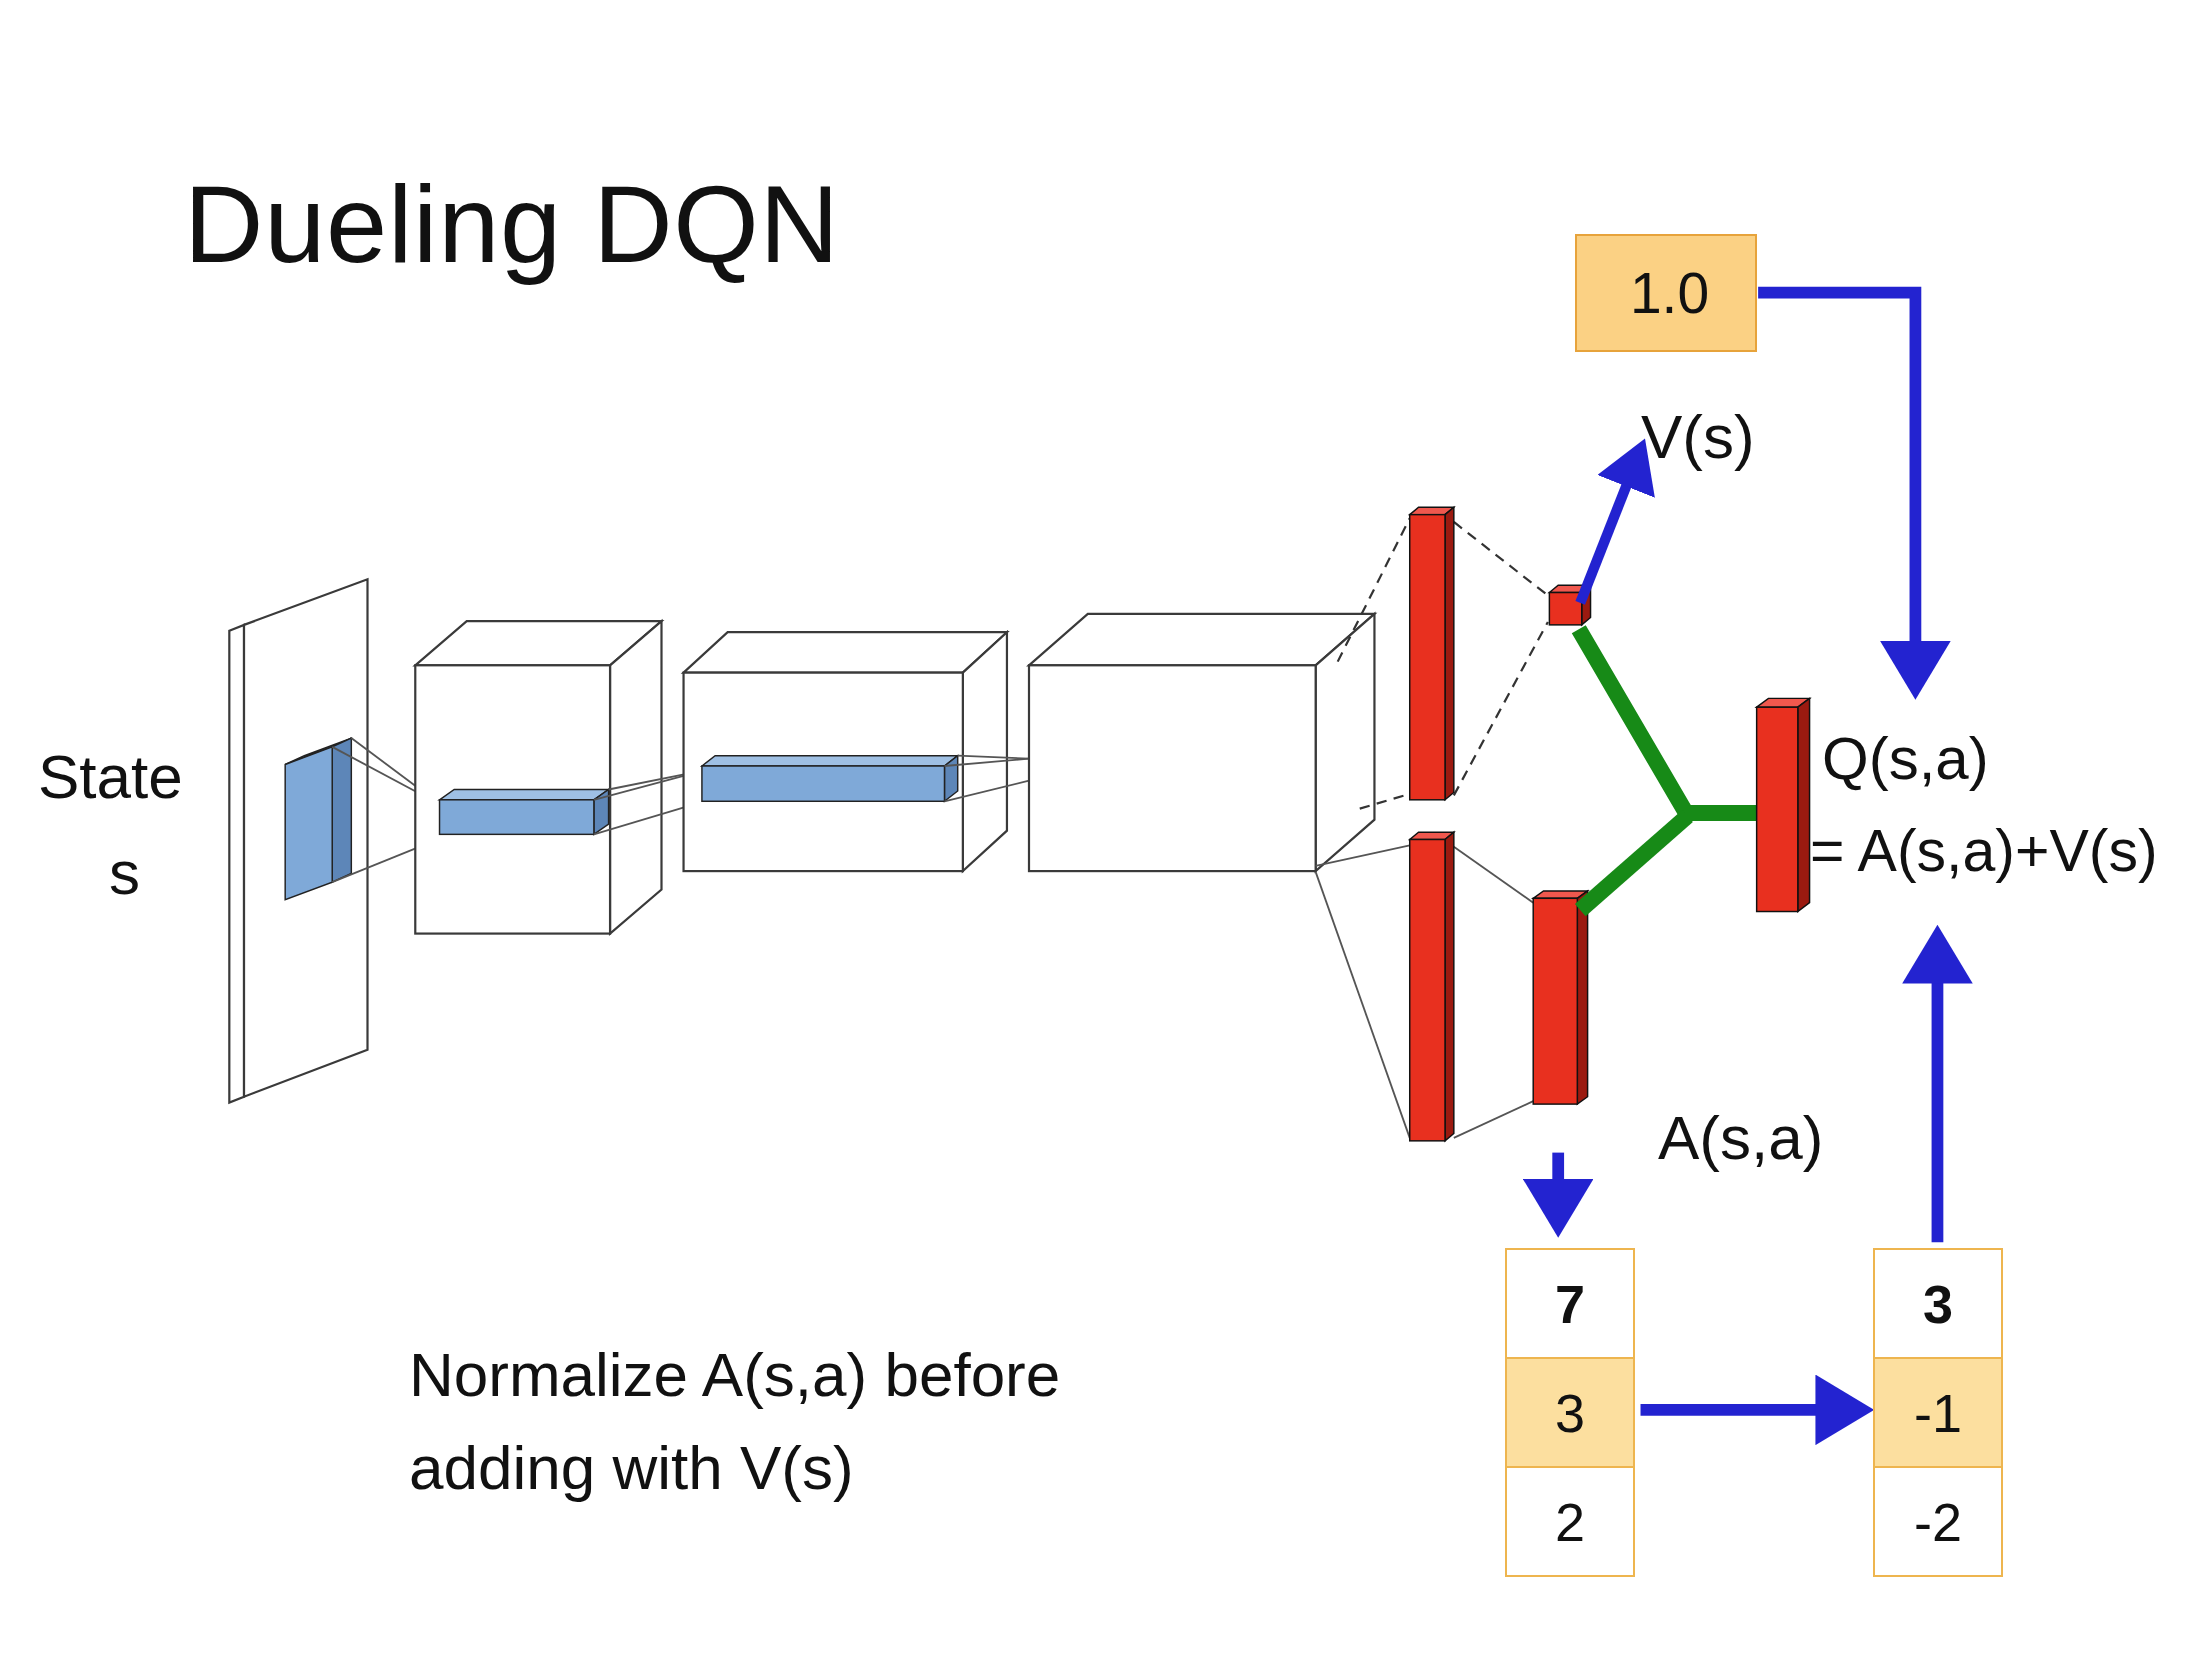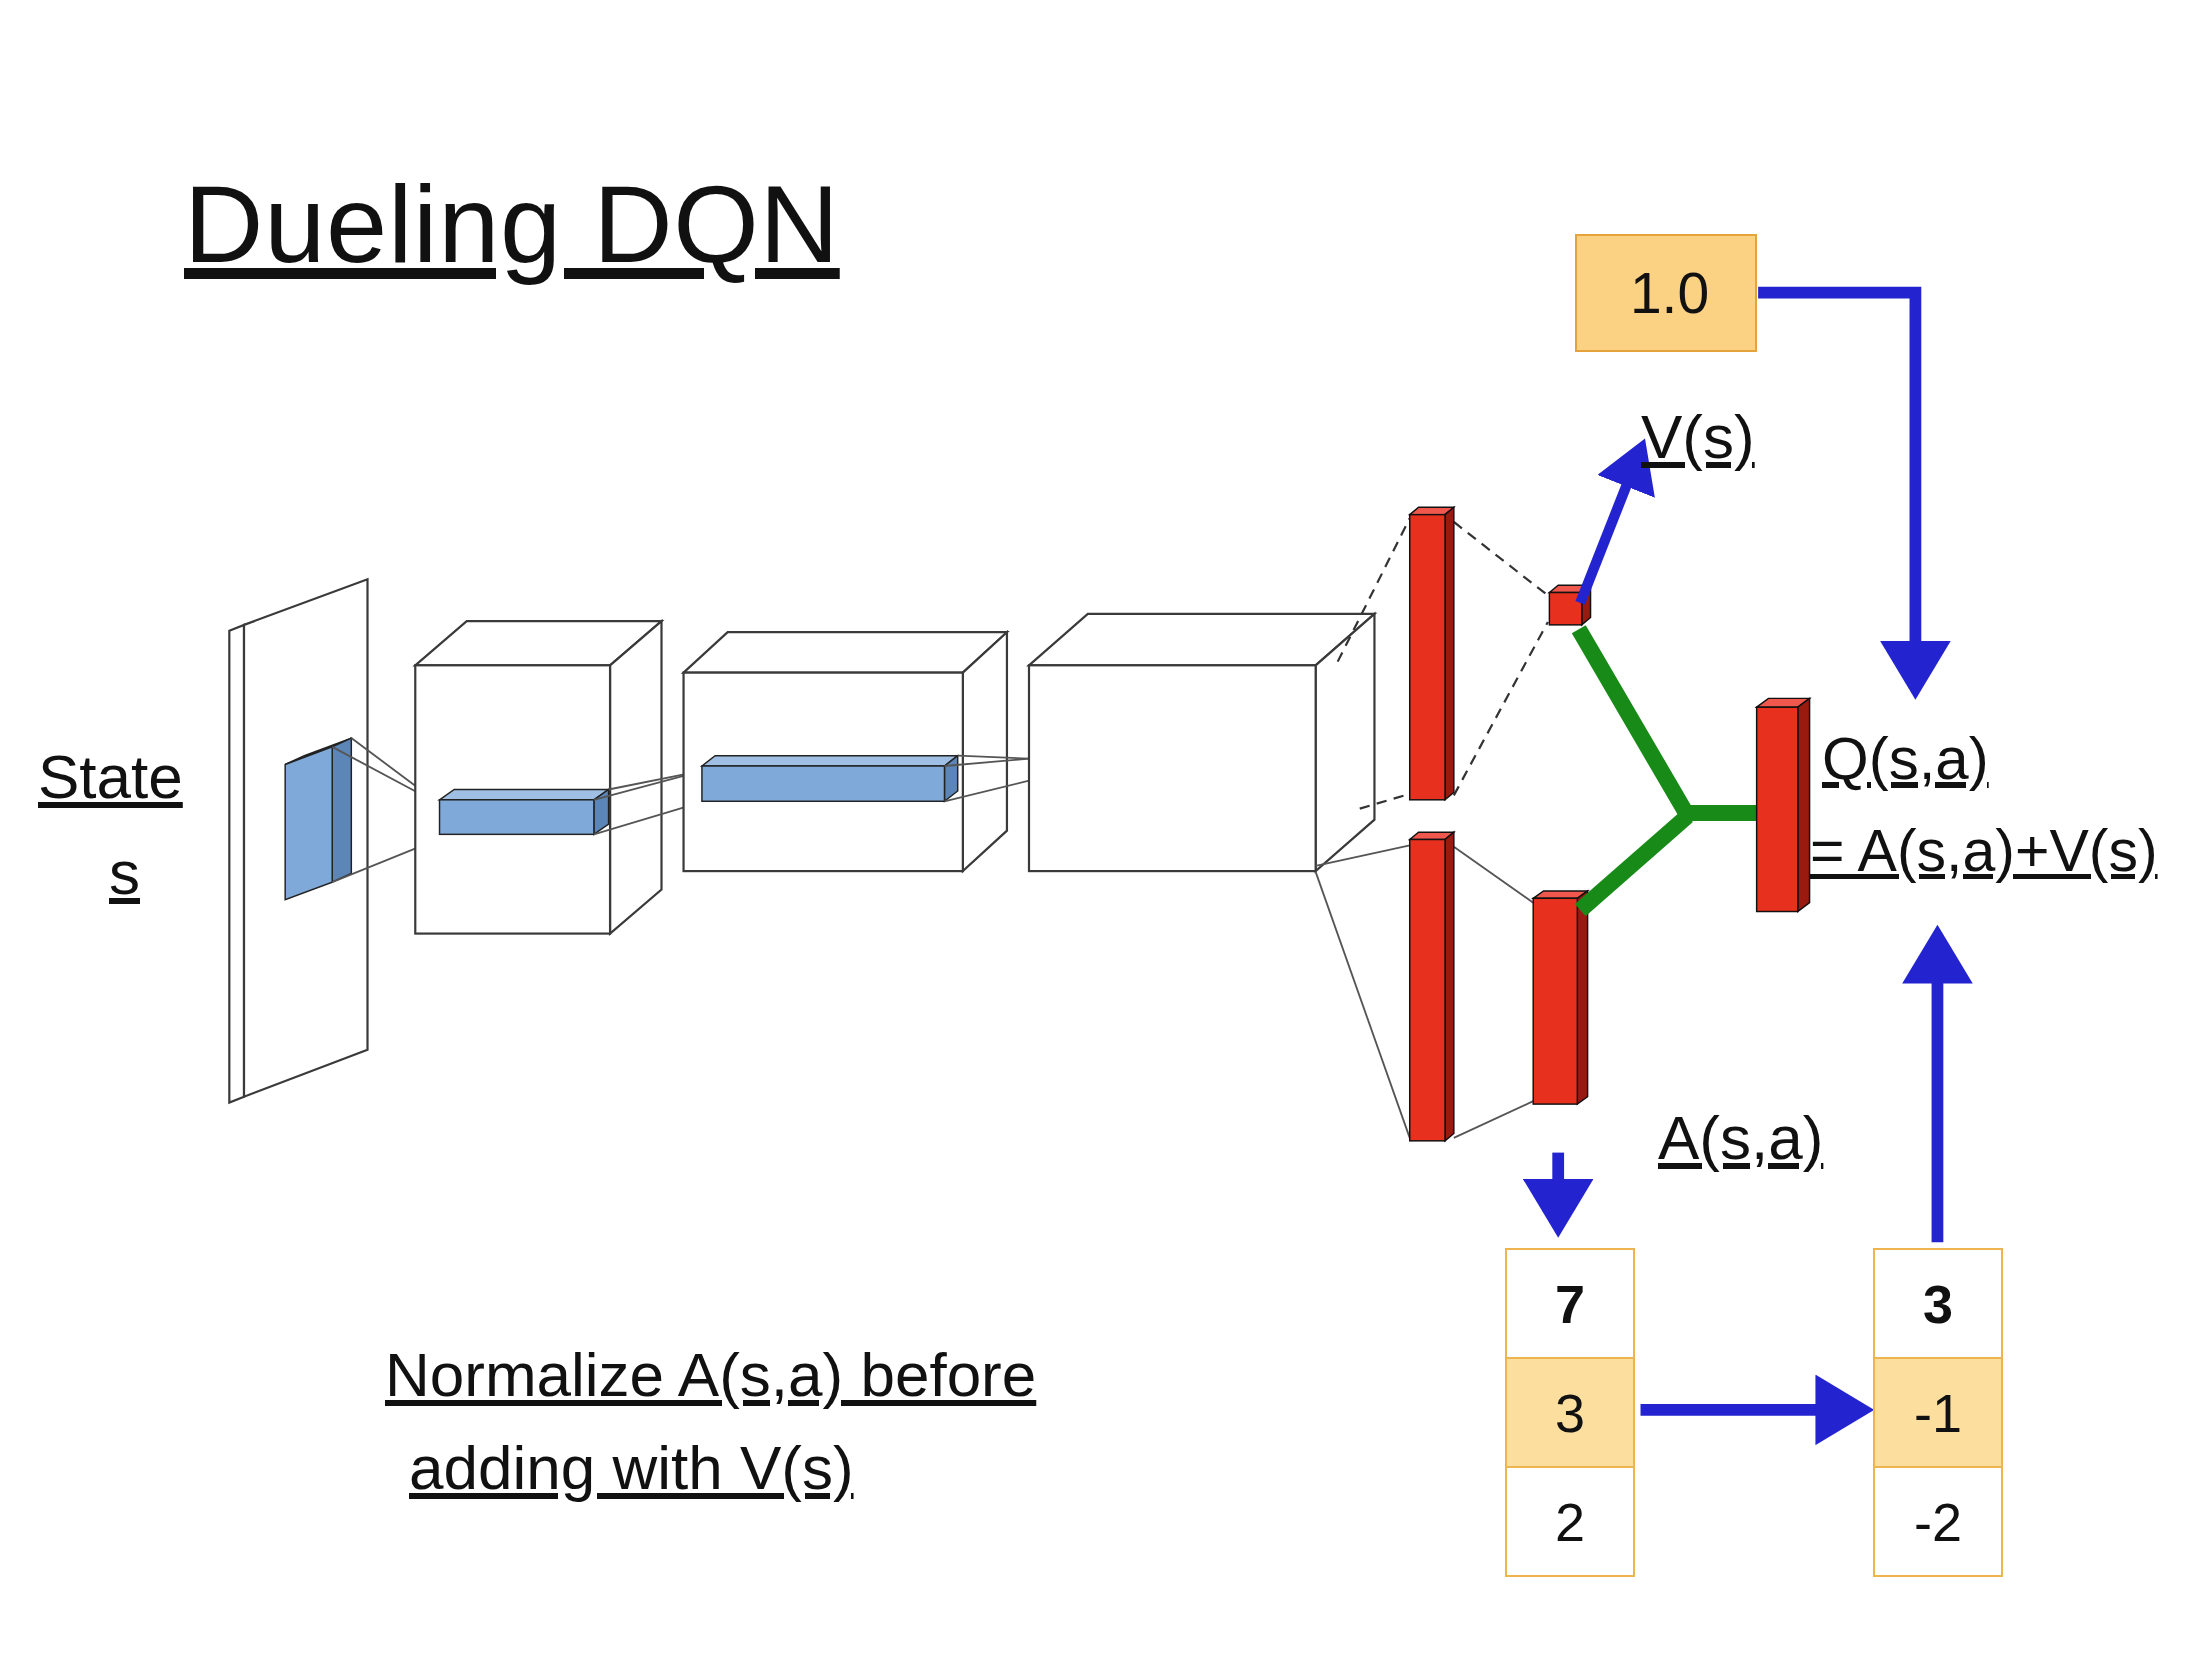--- a/index.html
+++ b/index.html
@@ -1,21 +1,21 @@
 <!DOCTYPE html>
 <html style="font-size:11.8px"><head>
 <meta charset="utf-8">
 <style>
   html,body { margin:0; padding:0; background:#ffffff; }
   .stage {
     position:relative; width:2205px; height:1654px; background:#ffffff;
     overflow:hidden; font-family:"Liberation Sans", sans-serif; color:#111;
   }
   .stage svg { position:absolute; left:0; top:0; }
-  .txt { position:absolute; white-space:nowrap; color:#111;text-decoration:underline; }
+  .txt { position:absolute; white-space:nowrap; color:#111; }
   .title { font-size:110px; font-weight:400; letter-spacing:0.7px; }
   .statel { font-size:62px; }
   .lbl { font-size:59px; }
   .bluenote { font-size:65px; color:#1919d4; }
   .blacknote { font-size:62px; }
   .valuebox {
     position:absolute; left:1575px; top:234px; width:182px; height:118px;
     background:#fbd184; border:2.9px solid #e7a33b; box-sizing:border-box;
     display:flex; align-items:center; justify-content:center; font-size:57px;padding-left:7px;
   }
@@ -168,21 +168,21 @@
   <div class="valuebox">1.0</div>
 
   <div class="txt lbl" style="left:1621px; top:401px; font-size:62px;margin-left:20px;">V(s)</div>
 
   <div class="txt lbl" style="left:1822px; top:724px; font-size:60px;">Q(s,a)</div>
   <div class="txt lbl" style="left:1810px; top:817px; font-size:59px;">= A(s,a)+V(s)</div>
 
   <div class="txt lbl" style="left:1658px; top:1067px; font-size:62px;margin-top:35px;">A(s,a)</div>
 
 
-  <div class="txt blacknote" style="left:385px; top:1339px;">Normalize A(s,a) before</div>
+  <div class="txt blacknote" style="left:409px; top:1339px;">Normalize A(s,a) before</div>
   <div class="txt blacknote" style="left:409px; top:1432px;text-align:right;">adding with V(s)</div>
 
   <div class="vtable" style="left:1505px; top:1248px;">
     <div class="cell b">7</div>
     <div class="cell hl">3</div>
     <div class="cell">2</div>
   </div>
 
   <div class="vtable" style="left:1873px; top:1248px;">
     <div class="cell b">3</div>

